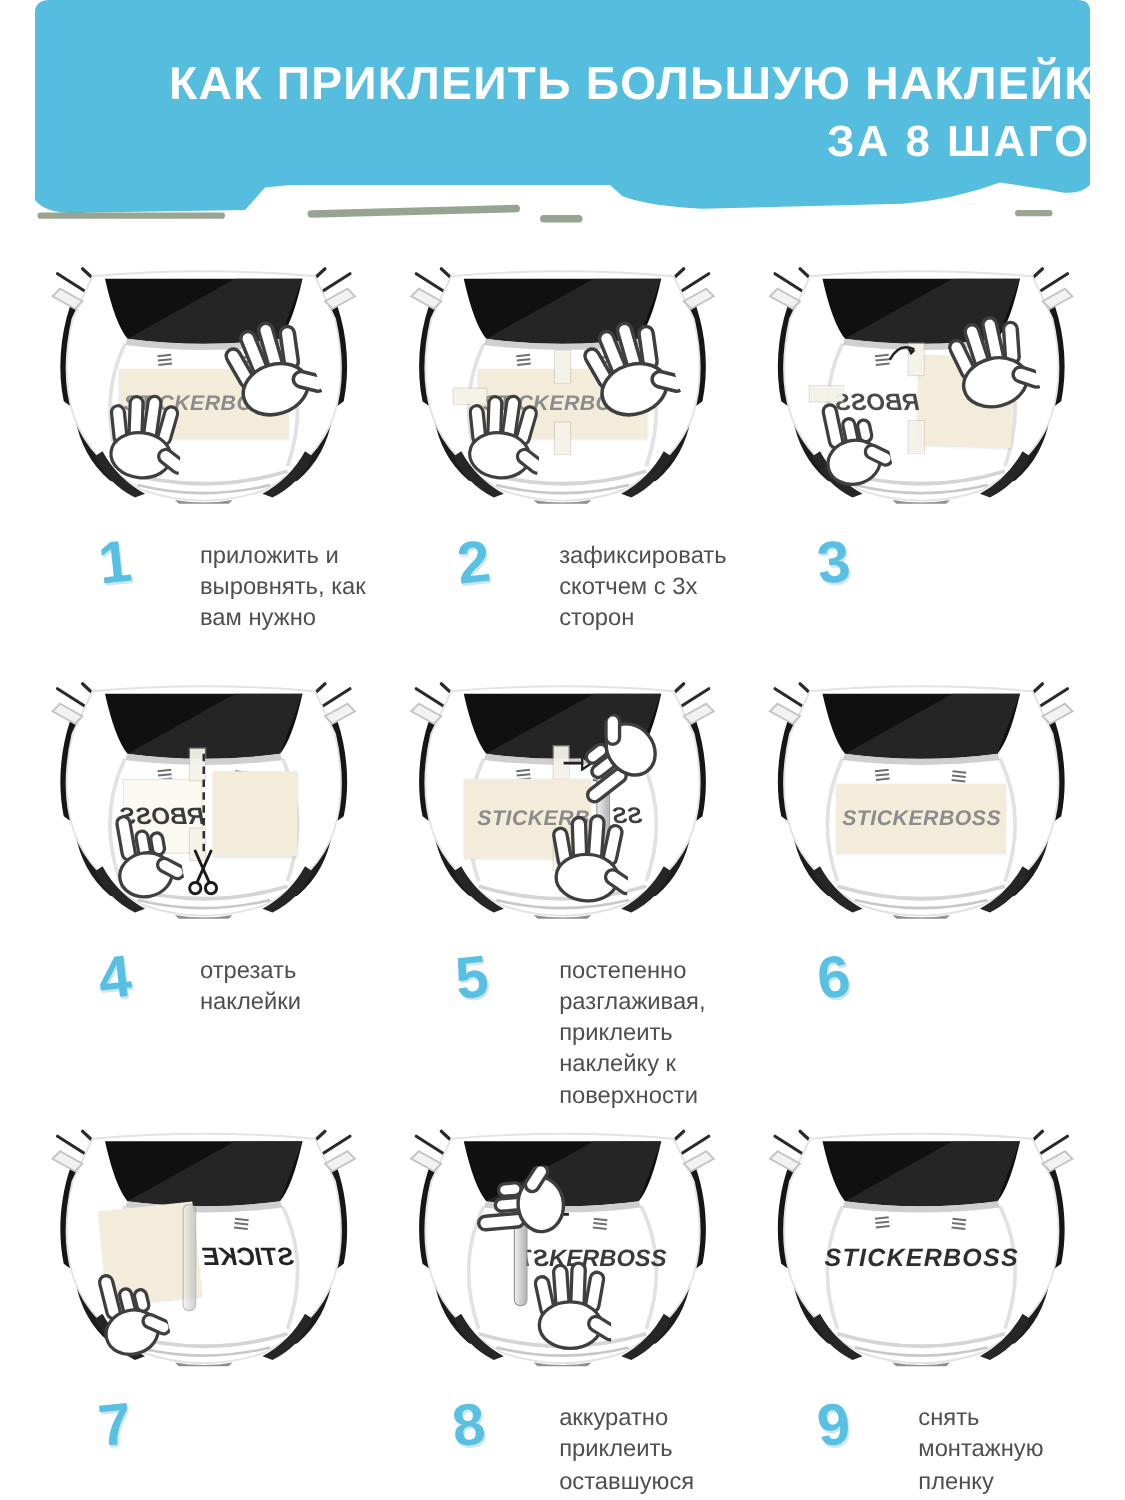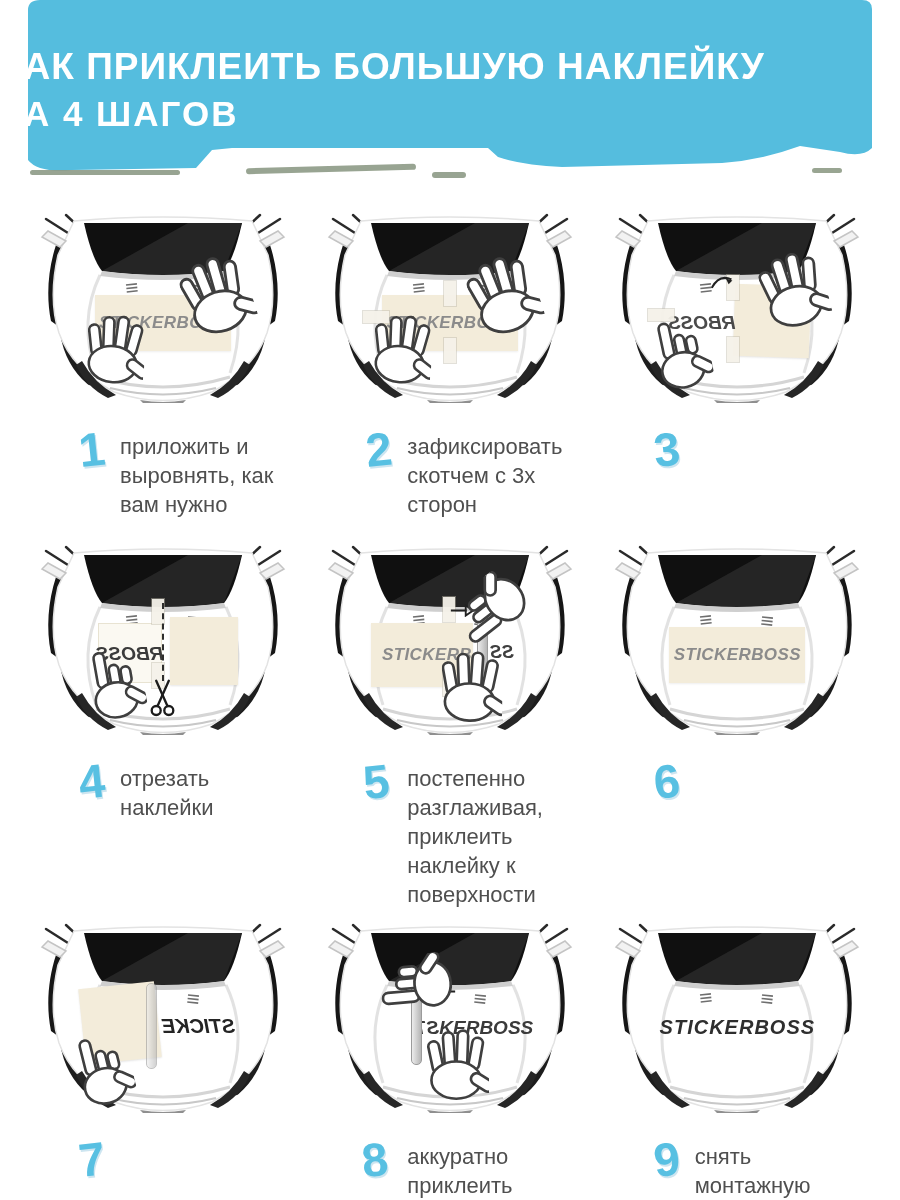--- a/index.html
+++ b/index.html
@@ -2,39 +2,39 @@
 <html style="--banner-blue: #55bdde; --accent-blue: #58c0e2; --text-gray: #4f4f4f; --sticker-beige: #f3ecda; --film-text: #8b8b8b; --applied-text: #2e2e2e;"><head>
 <meta charset="utf-8">
 <style>
   * { margin:0; padding:0; box-sizing:border-box; }
   html,body { width:900px; height:1200px; background:#ffffff; overflow:hidden;
               font-family:"Liberation Sans","DejaVu Sans",sans-serif; }
 
   
   .banner { position:relative; width:900px; height:185px; }
   .banner-svg { position:absolute; inset:0; width:100%; height:100%; }
-  .banner-title { position:absolute; top:44px; left:0; width:100%; text-align:left;
+  .banner-title { position:absolute; top:44px; left:0; width:100%; text-align:right;
                   color:#ffffff; font-weight:bold; }
   .banner-title .l1 { font-size:37px; letter-spacing:1px; line-height:1.25; }
   .banner-title .l2 { font-size:35px; letter-spacing:2px; line-height:1.35; }
 
   
   .steps { display:grid; grid-template-columns:repeat(3,1fr); column-gap:18px;
            padding:26px 28px 0 28px; }
   .step { margin-bottom:12px; }
 
   .car-box { position:relative; width:250px; height:192px; margin:0 auto; }
   .car-box > svg.car { position:absolute; inset:0; width:100%; height:100%; }
 
   .caption { display:flex; min-height:102px; margin-top:26px; padding-left:54px; }
   .step-num { flex:0 0 38px; font-size:47px; font-weight:bold; line-height:.85;
               color:var(--accent-blue,#58c0e2); transform:rotate(-6deg);
               text-shadow:1px 2px 0 rgba(90,170,205,.30); }
-  .step-text { font-size:22px; line-height:1.32; color:var(--text-gray,#4f4f4f);
-               max-width:200px; padding-top:3px; }
+  .step-text { font-size:19px; line-height:1.32; color:var(--text-gray,#4f4f4f);
+               max-width:200px; padding-top:3px;margin-left:40px; }
 
   
   .ov { position:absolute; display:none; }
   .sticker { background:var(--sticker-beige,#f3ecda); align-items:center;
              justify-content:center; box-shadow:0 1px 2px rgba(0,0,0,.07); }
   .film-label { color:var(--film-text,#8b8b8b); font-weight:bold; font-style:italic;
                 font-size:17px; letter-spacing:.4px; white-space:nowrap; }
   .fold-rect, .film-rect { box-shadow:0 1px 2px rgba(0,0,0,.10); }
   .fold-rect { background:var(--sticker-beige,#f3ecda); }
   .film-rect { background:#fbf9f2; box-shadow:inset 0 0 0 1px #e8e3d2; }
@@ -205,21 +205,21 @@
          L196,168 L72,170 Q38,173 28,160 Z"></path>
     <g fill="#87957f" opacity="0.85">
       <rect x="246" y="166" width="170" height="6" rx="3" transform="rotate(-1.5 331 169)"></rect>
       <rect x="432" y="172" width="34" height="6" rx="3"></rect>
       <rect x="30" y="170" width="150" height="5" rx="2.5"></rect>
       <rect x="812" y="168" width="30" height="5" rx="2.5"></rect>
     </g>
   </svg>
   <div class="banner-title">
     <div class="l1">КАК ПРИКЛЕИТЬ БОЛЬШУЮ НАКЛЕЙКУ</div>
-    <div class="l2">ЗА 4 ШАГОВ</div>
+    <div class="l2">ЗА 8 ШАГОВ</div>
   </div>
 </header>
 
 <main class="steps" id="steps">
   <section class="step v1">
     <div class="car-box">
       <svg class="car">
           <use href="#car-base"></use>
         </svg>
 

